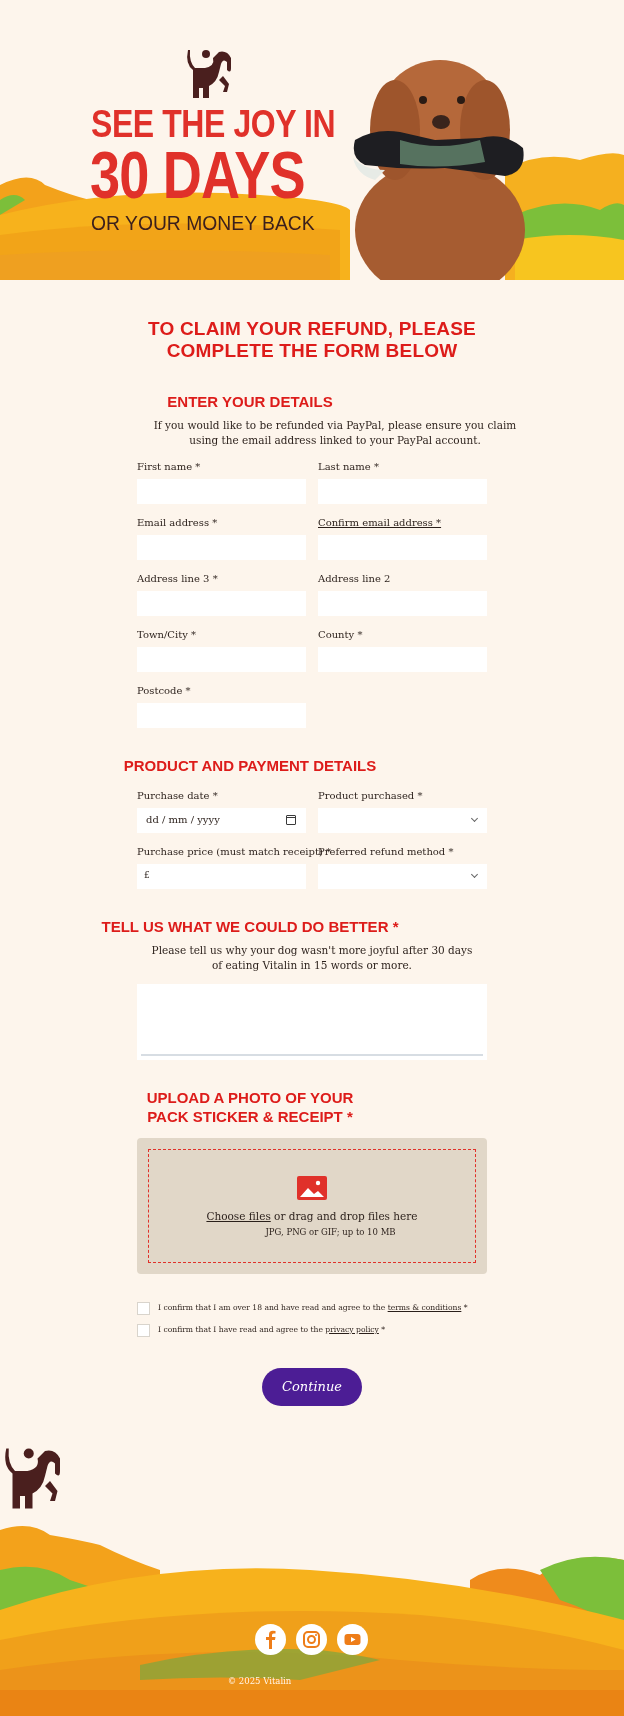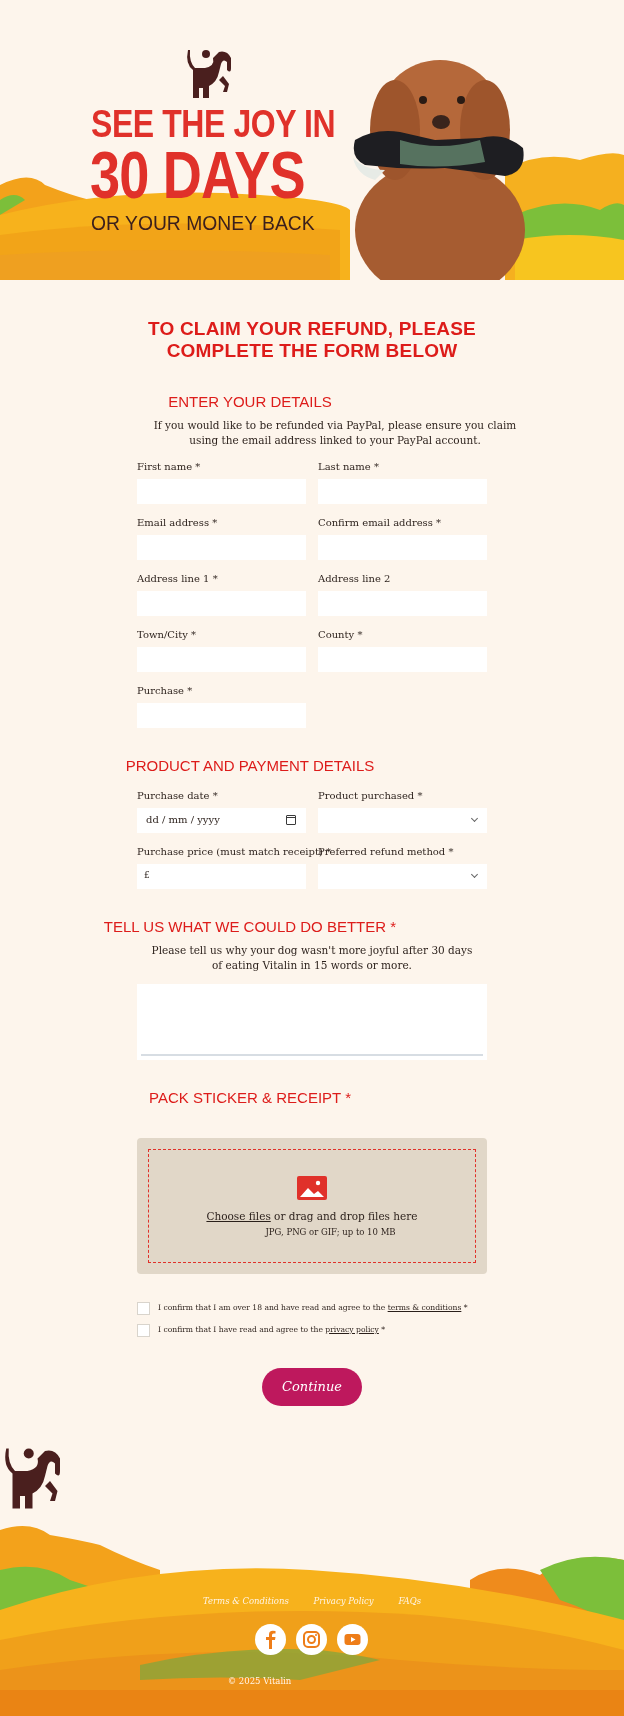--- a/index.html
+++ b/index.html
@@ -11,21 +11,21 @@
   .hero { position: absolute; left: 0; top: 0; width: 624px; height: 360px; background: #fdf5ec; overflow: hidden; }
   .hero svg.bg { position: absolute; left: 0; top: 0; }
   .hero-logo { position: absolute; left: 183px; top: 44px; width: 56px; height: 56px; }
   .hero-line1 { position: absolute; left: 91px; top: 104px; width: 245px; font-family: "Liberation Sans", sans-serif; font-weight: 700; font-size: 39px; letter-spacing: -0.5px; color: #e0312a; transform: scaleX(0.82); transform-origin: left top; white-space: nowrap; line-height: 1; }
   .hero-line2 { position: absolute; left: 90px; top: 142px; font-family: "Liberation Sans", sans-serif; font-weight: 700; font-size: 66px; color: #e0312a; transform: scaleX(0.82); transform-origin: left top; white-space: nowrap; line-height: 1; letter-spacing: -1px; }
   .hero-line3 { position: absolute; left: 91px; top: 212px; font-family: "Liberation Sans", sans-serif; font-size: 21px; color: #3b1f1c; transform: scaleX(0.92); transform-origin: left top; white-space: nowrap; line-height: 1; }
   .dog-photo { position: absolute; left: 345px; top: 40px; width: 190px; height: 240px; }
 
   
   .title-main { position: absolute; left: 0; width: 624px; top: 318px; text-align: center; font-family: "Liberation Sans", sans-serif; font-weight: 700; font-size: 19px; line-height: 22px; color: #dd1c1a; letter-spacing: 0.2px; }
-  .section-h { position: absolute; left: 0; width: 500px; text-align: center; font-family: "Liberation Sans", sans-serif; font-weight: 400; font-size: 15px; color: #dd1c1a; line-height: 19px; }
+  .section-h { position: absolute; left: 0; width: 500px; text-align: center; font-family: "Liberation Sans", sans-serif; font-weight: 700; font-size: 15px; color: #dd1c1a; line-height: 19px; }
   .section-p { position: absolute; left: 0; width: 624px; text-align: center; font-size: 10.5px; line-height: 15px; color: #2a1f1a; }
 
   .lbl { position: absolute; font-size: 10px; color: #2a1f1a; white-space: nowrap; }
   .inp { position: absolute; width: 169px; height: 25px; background: #ffffff; border: none; text-align: center; }
   .col1 { left: 137px; }
   .col2 { left: 318px; }
   .inp-text { position: absolute; left: 9px; top: 6px; font-size: 10px; color: #2a1f1a; }
   .cal-icon { position: absolute; right: 10px; top: 7px; width: 10px; height: 10px; border: 1.3px solid #3a3a3a; border-radius: 1px; }
   .cal-icon::before { content: ""; position: absolute; left: -1px; right: -1px; top: 1px; height: 1.3px; background: #3a3a3a; }
   .chev { position: absolute; right: 10px; top: 8px; width: 5px; height: 5px; border-right: 1.2px solid #666; border-bottom: 1.2px solid #666; transform: rotate(45deg); }
@@ -38,21 +38,21 @@
   .img-icon { position: absolute; left: 160px; top: 38px; width: 30px; height: 24px; background: #e0312a; border-radius: 2px; overflow: hidden; }
   .upload-main { position: absolute; left: 0; right: 0; top: 72px; text-align: center; font-size: 10.5px; color: #2a1f1a; }
   .upload-main u { text-decoration: underline; }
   .upload-sub { position: absolute; left: 0; right: 0; top: 89px; text-align: center; font-size: 8.5px; color: #2a1f1a; margin-left: 37px; }
 
   .chk-row { position: absolute; left: 137px; height: 14px; }
   .chk { position: absolute; left: 0; top: 0; width: 13px; height: 13px; background: #fff; border: 1px solid #d9d4cc; }
   .chk-text { position: absolute; left: 21px; top: 1px; font-size: 7.6px; color: #2a1f1a; white-space: nowrap; }
   .chk-text u { text-decoration: underline; }
 
-  .continue-btn { position: absolute; left: 262px; top: 1368px; width: 100px; height: 38px; border-radius: 19px; background: #be185d; color: #fff; font-style: italic; font-size: 13px; text-align: center; line-height: 38px; border: none; font-family: "DejaVu Serif", serif; }
+  .continue-btn { position: absolute; left: 262px; top: 1368px; width: 100px; height: 38px; border-radius: 19px; background: #4c1d95; color: #fff; font-style: italic; font-size: 13px; text-align: center; line-height: 38px; border: none; font-family: "DejaVu Serif", serif; }
 
   
   .footer { position: absolute; left: 0; top: 1440px; width: 624px; height: 276px; }
   .footer svg { position: absolute; left: 0; top: 0; }
   .footer-logo { position: absolute; left: 277px; top: 6px; width: 70px; height: 72px; }
   .footer-links { position: absolute; left: 0; width: 624px; top: 156px; text-align: center; font-size: 8.5px; font-style: italic; color: #fff5e6; }
   .footer-links span { display: inline-block; margin: 0 11px; }
   .social { position: absolute; top: 184px; width: 31px; height: 31px; border-radius: 50%; background: #fff; }
   .copyright { position: absolute; left: 0; width: 519px; top: 236px; text-align: center; font-size: 8.5px; color: #fff5e6; }
 </style>
@@ -105,34 +105,34 @@
     <div>using the email address linked to your PayPal account.</div>
   </div>
 
   <div class="lbl col1" style="top:461px;">First name *</div>
   <input class="inp col1" style="top: 479px;" value="">
   <div class="lbl col2" style="top:461px;">Last name *</div>
   <input class="inp col2" style="top: 479px;" value="">
 
   <div class="lbl col1" style="top:517px;">Email address *</div>
   <input class="inp col1" style="top: 535px;" value="">
-  <div class="lbl col2" style="top:517px;">Confirm email address *</div>
+  <div class="lbl col2" style="top:517px;text-decoration:underline;">Confirm email address *</div>
   <input class="inp col2" style="top: 535px;" value="">
 
-  <div class="lbl col1" style="top:573px;">Address line 1 *</div>
+  <div class="lbl col1" style="top:573px;">Address line 3 *</div>
   <input class="inp col1" style="top: 591px;" value="">
   <div class="lbl col2" style="top:573px;">Address line 2</div>
   <input class="inp col2" style="top: 591px;" value="">
 
   <div class="lbl col1" style="top:629px;">Town/City *</div>
   <input class="inp col1" style="top: 647px;" value="">
   <div class="lbl col2" style="top:629px;">County *</div>
   <input class="inp col2" style="top: 647px;" value="">
 
-  <div class="lbl col1" style="top:685px;">Purchase *</div>
+  <div class="lbl col1" style="top:685px;">Postcode *</div>
   <input class="inp col1" style="top: 703px;" value="">
 
   <div class="section-h" style="top:756px;">PRODUCT AND PAYMENT DETAILS</div>
 
   <div class="lbl col1" style="top:790px;">Purchase date *</div>
   <div class="inp col1" style="top:808px;">
     <span class="inp-text">dd / mm / yyyy</span>
     <span class="cal-icon"></span>
   </div>
   <div class="lbl col2" style="top:790px;">Product purchased *</div>
@@ -154,20 +154,21 @@
   <div class="section-h" style="top:917px;">TELL US WHAT WE COULD DO BETTER *</div>
   <div class="section-p" style="top:943px;">
     <div>Please tell us why your dog wasn't more joyful after 30 days</div>
     <div>of eating Vitalin in 15 words or more.</div>
   </div>
   <div class="textarea">
     <div class="textarea-line"></div>
   </div>
 
   <div class="section-h" style="top:1088px;">
+    <div>UPLOAD A PHOTO OF YOUR</div>
     <div>PACK STICKER &amp; RECEIPT *</div>
   </div>
   <div class="upload">
     <div class="upload-dash"></div>
     <div class="img-icon">
       <svg width="30" height="24" viewBox="0 0 30 24">
         <circle cx="21" cy="7" r="2.2" fill="#fff"></circle>
         <path d="M3 21 L11 12 L17 18 L21 15 L27 21 Z" fill="#fff"></path>
       </svg>
     </div>
@@ -198,25 +199,20 @@
       <path d="M0 200 Q200 160 420 175 Q530 185 624 210 L624 276 L0 276 Z" fill="#f0a01a"></path>
       <path d="M0 230 Q200 200 400 220 Q520 230 624 230 L624 276 L0 276 Z" fill="#ec931a"></path>
       <path d="M140 225 Q230 205 320 210 Q360 215 380 220 L300 240 Q220 235 140 240 Z" fill="#8aa53a" opacity="0.8"></path>
       <rect x="0" y="250" width="624" height="26" fill="#ea8414"></rect>
     </svg>
     <svg class="footer-logo" viewBox="0 0 56 56">
       <circle cx="23" cy="10" r="4" fill="#4a1f1e"></circle>
       <path d="M5 6 Q2 20 10 26 L10 54 L16 54 L16 44 L20 44 L20 54 L26 54 L26 42 Q34 38 36 28 L38 20 Q40 14 44 18 L44 26 Q48 30 48 24 L48 14 Q44 6 36 8 L30 14 Q32 22 22 24 L12 24 Q6 18 7 6 Z" fill="#4a1f1e"></path>
       <path d="M36 36 L42 42 L40 48 L44 48 L46 40 L40 32 Z" fill="#4a1f1e"></path>
     </svg>
-    <div class="footer-links">
-      <span>Terms &amp; Conditions</span>
-      <span>Privacy Policy</span>
-      <span>FAQs</span>
-    </div>
     <div class="social" style="left:255px;">
       <svg width="31" height="31" viewBox="0 0 31 31">
         <path d="M17 25 L17 16 L20 16 L20.5 13 L17 13 L17 11 Q17 9.5 18.5 9.5 L20.5 9.5 L20.5 7 Q19 6.8 17.8 6.8 Q14 6.8 14 10.5 L14 13 L11 13 L11 16 L14 16 L14 25 Z" fill="#ee7d18"></path>
       </svg>
     </div>
     <div class="social" style="left:296px;">
       <svg width="31" height="31" viewBox="0 0 31 31">
         <rect x="8" y="8" width="15" height="15" rx="4" fill="none" stroke="#ee7d18" stroke-width="2"></rect>
         <circle cx="15.5" cy="15.5" r="3.5" fill="none" stroke="#ee7d18" stroke-width="2"></circle>
         <circle cx="20" cy="11" r="1" fill="#ee7d18"></circle>

